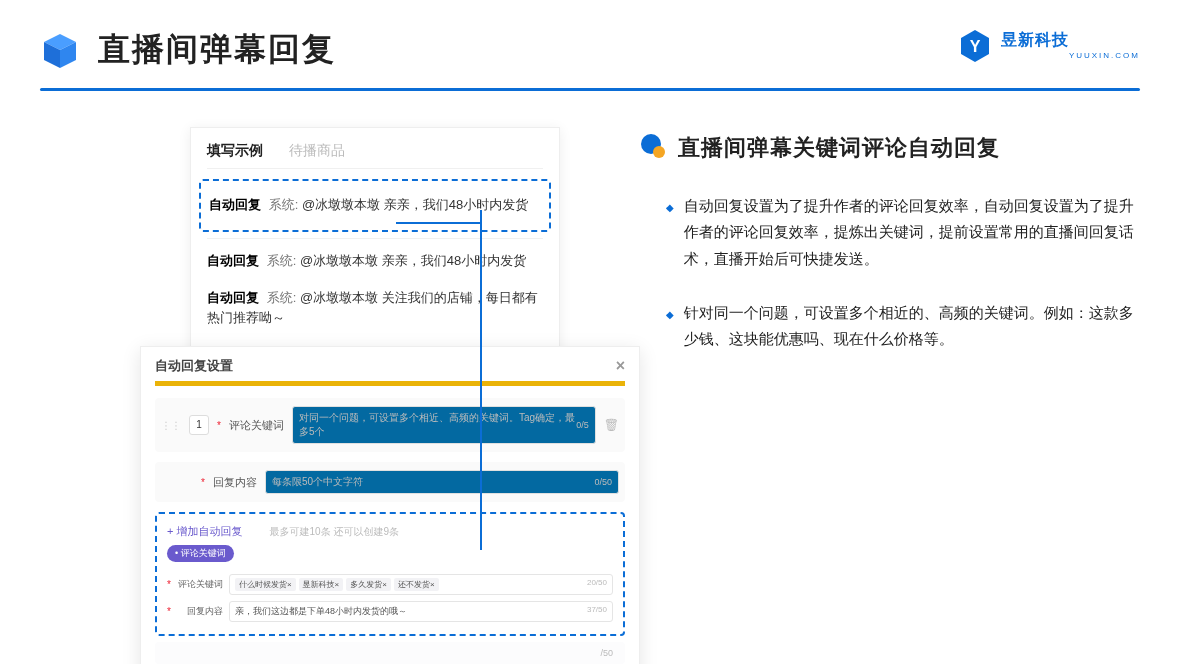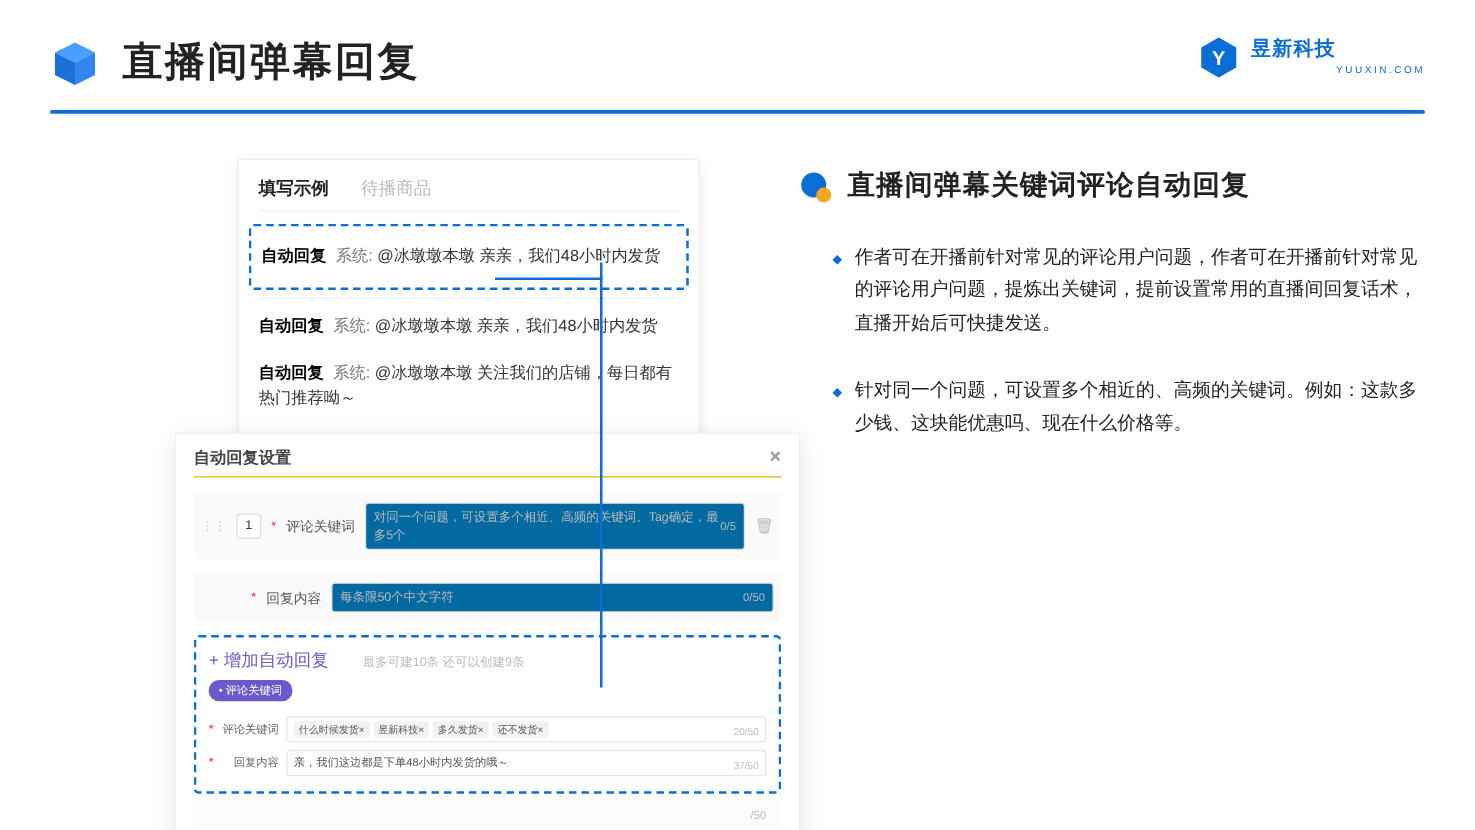--- a/index.html
+++ b/index.html
@@ -18,47 +18,47 @@
 .panel-top { background:#fff; border:1px solid #eee; box-shadow:0 2px 12px rgba(0,0,0,.07); padding:14px 16px 70px 16px; width:370px; margin-left:50px; font-size:12px; color:#333; }
 .tabs { display:flex; gap:26px; font-size:14px; border-bottom:1px solid #f0f0f0; padding-bottom:8px; margin-bottom:10px; }
 .tab-active { font-weight:700; color:#222; }
 .tab-inactive { color:#bbb; }
 .comment { padding:8px 0; line-height:1.6; font-size:13px; }
 .comment.divider { border-top:1px solid #f0f0f0; padding-top:12px; margin-top:4px; }
 .auto-tag { color:#000000; font-weight:600; margin-right:4px; }
 .sys { color:#777; }
 .highlight-box { border:2px dashed #0b6dd6; border-radius:4px; padding:6px 8px; margin:0 -8px 6px -8px; position:relative; }
 .panel-bottom { background:#fff; border:1px solid #eee; box-shadow:0 4px 18px rgba(0,0,0,.1); width:500px; padding:10px 14px 16px 14px; font-size:11px; color:#333; position:relative; margin-top:-62px; }
-.pb-head { display:flex; justify-content:space-between; align-items:center; border-bottom:1px solid #eab308; padding-bottom:6px; margin-bottom:12px; font-size:13px; font-weight:600; color:#444; }
+.pb-head { display:flex; justify-content:space-between; align-items:center; border-bottom:5px solid #eab308; padding-bottom:6px; margin-bottom:12px; font-size:13px; font-weight:600; color:#444; }
 .close { color:#999; font-size:16px; cursor:pointer; }
 .form-row { display:flex; align-items:center; gap:8px; margin-bottom:10px; background:#fafafa; padding:8px 6px; border-radius:4px; }
 .drag { color:#ccc; font-size:10px; }
 .num { width:20px; height:20px; border:1px solid #ddd; background:#fff; text-align:center; line-height:18px; font-size:10px; border-radius:3px; }
 .star { color:#e23; font-size:10px; }
 .label { color:#555; font-size:11px; white-space:nowrap; }
 .input { flex:1; border:1px solid #e0e0e0; border-radius:3px; padding:4px 6px; font-size:10px; color:#bbb; background:#0369a1; display:flex; justify-content:space-between; align-items:center; }
 .counter { color:#bbb; font-size:9px; }
 .trash { color:#bbb; font-size:12px; }
 .example-box { border:2px dashed #0b6dd6; border-radius:4px; padding:10px 10px 12px 10px; margin-top:4px; }
-.add-link { color:#6a5acd; font-size:14px;text-align:right; }
+.add-link { color:#6a5acd; font-size:11px;text-align:right; }
 .add-note { color:#bbb; font-size:10px; margin-left:24px; }
 .tag-pill { background:#6a5acd; color:#fff; font-size:9px; padding:2px 8px; border-radius:10px; display:inline-block; margin:6px 0; }
 .mini-row { display:flex; align-items:center; gap:6px; font-size:9px; margin-top:6px; }
 .mini-label { color:#666; width:46px; text-align:right; }
-.mini-input { flex:1; border:1px solid #e5e5e5; border-radius:3px; padding:3px 5px; background:#fff; display:flex; justify-content:space-between; align-items:flex-end; }
+.mini-input { flex:1; border:1px solid #e5e5e5; border-radius:3px; padding:3px 5px; background:#fff; display:flex; justify-content:space-between; align-items:flex-start; }
 .chip { background:#f2f2f5; border-radius:2px; padding:1px 4px; margin-right:3px; font-size:8px; color:#555; }
 .chips { display:flex; flex-wrap:wrap; }
 .mini-counter { color:#bbb; font-size:8px; }
 .outer-form { background:#fcfcfd; padding:6px 6px; border-radius:4px; margin-top:6px; display:flex; justify-content:flex-end; }
 .outer-counter { color:#bbb; font-size:9px; margin-right:6px; }
 .connector { position:absolute; border-color:#0b6dd6; pointer-events:none; }
 .conn-v { width:2px; background:none; border-right:2px solid #0b6dd6; left:480px; top:210px; height:340px; }
 .conn-h { height:2px; border-top:2px solid #0b6dd6; left:396px; width:86px; top:222px; }
 .right { flex:1; padding-top:6px; }
-.section-head { display:flex; align-items:flex-end; gap:12px; margin-bottom:30px; }
+.section-head { display:flex; align-items:flex-start; gap:12px; margin-bottom:30px; }
 .bullet-icon { width:26px; height:26px; }
 .section-title { font-size:22px; font-weight:600; color:#222; letter-spacing:1px; }
 .point { display:flex; align-items:flex-start; gap:10px; font-size:15px; color:#222; line-height:1.75; margin-bottom:28px; padding-left:26px; }
 .diamond { color:#0b6dd6; font-size:10px; padding-top:6px; }
 </style>
 </head>
 <body>
 
 <div class="header">
   <svg class="logo-cube" viewBox="0 0 40 40">
@@ -174,20 +174,20 @@
   <div class="right">
     <div class="section-head">
       <svg class="bullet-icon" viewBox="0 0 26 26">
           <circle cx="11" cy="11" r="10" fill="#0b6dd6"></circle>
           <circle cx="19" cy="19" r="6" fill="#f5a623"></circle>
         </svg>
       <span class="section-title">直播间弹幕关键词评论自动回复</span>
     </div>
     <div class="point">
       <span class="diamond">◆</span>
-      <span>作者可在开播前针对常见的评论用户问题，作者可在开播前针对常见的评论用户问题，提炼出关键词，提前设置常用的直播间回复话术，直播开始后可快捷发送。</span>
+      <span>自动回复设置为了提升作者的评论回复效率，自动回复设置为了提升作者的评论回复效率，提炼出关键词，提前设置常用的直播间回复话术，直播开始后可快捷发送。</span>
     </div>
     <div class="point">
       <span class="diamond">◆</span>
       <span>针对同一个问题，可设置多个相近的、高频的关键词。例如：这款多少钱、这块能优惠吗、现在什么价格等。</span>
     </div>
   </div>
 </div>
 
 </body></html>

